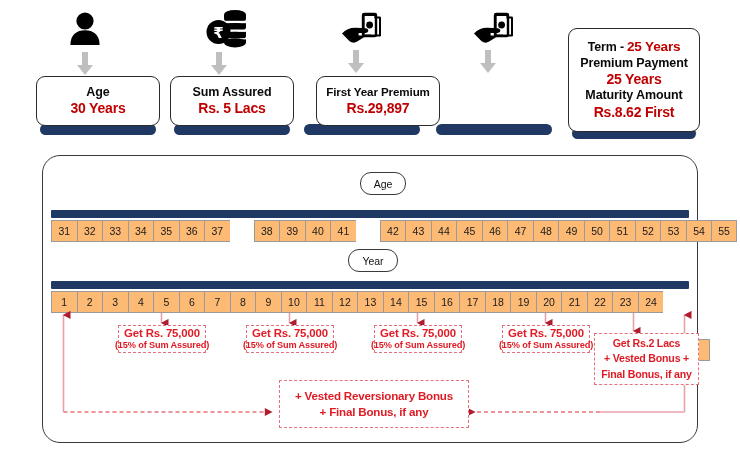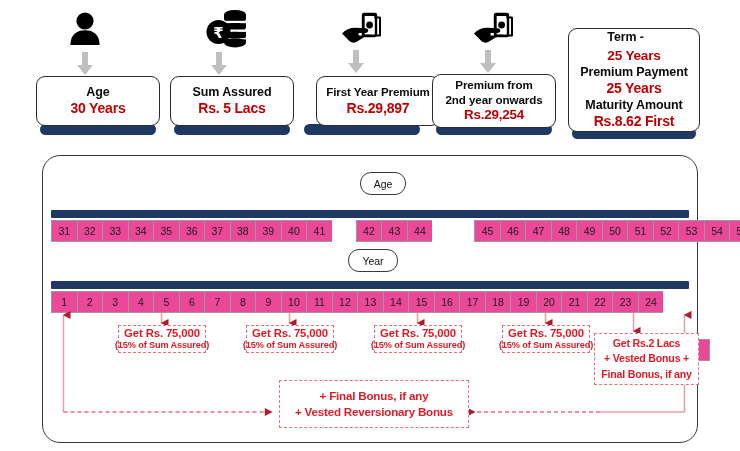--- a/index.html
+++ b/index.html
@@ -30,21 +30,21 @@
   .cardshadow{
     position:absolute;
     background:#1F3864;
     border-radius:6px;
     z-index:2;
   }
   .cl{font-size:12.5px;font-weight:bold;color:#0a0a0a;line-height:1.24;letter-spacing:-.1px;text-align:center;white-space:nowrap;}
   .cv{font-size:14px;font-weight:bold;color:#C00000;line-height:1.24;letter-spacing:-.2px;text-align:center;white-space:nowrap;}
   .cl.sm{font-size:11.6px;}
   .cv.sm{font-size:13.4px;}
-  .trow{display:flex;align-items:baseline;gap:3px;justify-content:center;white-space:nowrap;flex-direction:column;}
+  .trow{display:flex;align-items:baseline;gap:3px;justify-content:center;white-space:nowrap;}
   .trow .cl{font-size:12.4px;}
   .trow .cv{font-size:13.6px;}
 
   
   #panel{
     position:absolute;left:42px;top:155px;width:656px;height:288px;
     border:1.6px solid #3a3a3a;border-radius:18px;background:#ffffff;
     box-sizing:border-box;
   }
 
@@ -53,21 +53,21 @@
     position:absolute;
     border:1.4px solid #3a3a3a;border-radius:11px;background:#ffffff;
     display:flex;align-items:center;justify-content:center;
     font-size:10.5px;color:#111;z-index:5;
   }
 
   
   .navybar{position:absolute;background:#1F3864;height:8px;border-radius:1px;}
   .cells{position:absolute;display:flex;}
   .cell{
-    border:1px solid #9a9a9a;border-right:none;background:#ec4899;
+    border:1px solid #9a9a9a;border-right:none;background:#fdba74;
     box-sizing:border-box;height:22px;
     display:flex;align-items:center;justify-content:center;
     font-size:10.5px;color:#1a1a1a;font-weight:normal;
   }
   .cell:last-child{border-right:1px solid #9a9a9a;}
 
   
   #wires{position:absolute;left:0;top:0;width:740px;height:451px;pointer-events:none;z-index:4;}
 
   
@@ -187,25 +187,20 @@
     <span class="cv">Rs. 5 Lacs</span>
   </div>
 
   <div class="cardshadow" style="left:304px;top:124px;width:116px;height:11px;"></div>
   <div class="card" style="left:316px;top:76px;width:124px;height:50px;">
     <span class="cl sm">First Year Premium</span>
     <span class="cv">Rs.29,897</span>
   </div>
 
   <div class="cardshadow" style="left:436px;top:124px;width:116px;height:11px;"></div>
-  <div class="card" style="left:432px;top:74px;width:124px;height:54px;">
-    <span class="cl sm">Premium from</span>
-    <span class="cl sm">2nd year onwards</span>
-    <span class="cv sm">Rs.29,254</span>
-  </div>
 
   <div class="cardshadow" style="left:572px;top:128px;width:124px;height:11px;"></div>
   <div class="card" style="left:568px;top:28px;width:132px;height:104px;">
     <div class="trow">
       <span class="cl">Term  -</span>
       <span class="cv">25 Years</span>
     </div>
     <span class="cl">Premium Payment</span>
     <span class="cv">25 Years</span>
     <span class="cl">Maturity Amount</span>
@@ -220,28 +215,28 @@
 
   <div class="navybar" style="left:51px;top:210px;width:638px;"></div>
   <div class="cells" id="age-cells" style="left:51px;top:220px;">
       <div class="cell" style="width: 25.52px;">31</div>
       <div class="cell" style="width: 25.52px;">32</div>
       <div class="cell" style="width: 25.52px;">33</div>
       <div class="cell" style="width: 25.52px;">34</div>
       <div class="cell" style="width: 25.52px;">35</div>
       <div class="cell" style="width: 25.52px;">36</div>
       <div class="cell" style="width: 25.52px;">37</div>
-      <div class="cell" style="width: 25.52px;">38</div>
+      <div class="cell" style="width: 25.52px; margin-left: 24px;">38</div>
       <div class="cell" style="width: 25.52px;">39</div>
       <div class="cell" style="width: 25.52px;">40</div>
       <div class="cell" style="width: 25.52px;">41</div>
       <div class="cell" style="width: 25.52px; margin-left: 24px;">42</div>
       <div class="cell" style="width: 25.52px;">43</div>
       <div class="cell" style="width: 25.52px;">44</div>
-      <div class="cell" style="width: 25.52px; margin-left: 42px;">45</div>
+      <div class="cell" style="width: 25.52px;">45</div>
       <div class="cell" style="width: 25.52px;">46</div>
       <div class="cell" style="width: 25.52px;">47</div>
       <div class="cell" style="width: 25.52px;">48</div>
       <div class="cell" style="width: 25.52px;">49</div>
       <div class="cell" style="width: 25.52px;">50</div>
       <div class="cell" style="width: 25.52px;">51</div>
       <div class="cell" style="width: 25.52px;">52</div>
       <div class="cell" style="width: 25.52px;">53</div>
       <div class="cell" style="width: 25.52px;">54</div>
       <div class="cell" style="width: 25.52px;">55</div>
@@ -338,17 +333,17 @@
     <span class="l2">(15% of Sum Assured)</span>
   </div>
 
   <div class="cbox" id="box-final" style="left:594px;top:333px;width:105px;height:52px;">
     <span class="fl">Get Rs.2 Lacs</span>
     <span class="fl">+ Vested Bonus +</span>
     <span class="fl">Final Bonus, if any</span>
   </div>
 
   <div class="cbox" id="box-nominee" style="left:279px;top:380px;width:190px;height:48px;">
+    <span class="n2">+ Vested Reversionary Bonus</span>
     <span class="n2">+ Final Bonus, if any</span>
-    <span class="n2">+ Vested Reversionary Bonus</span>
   </div>
 
 </div>
 
 </body></html>

